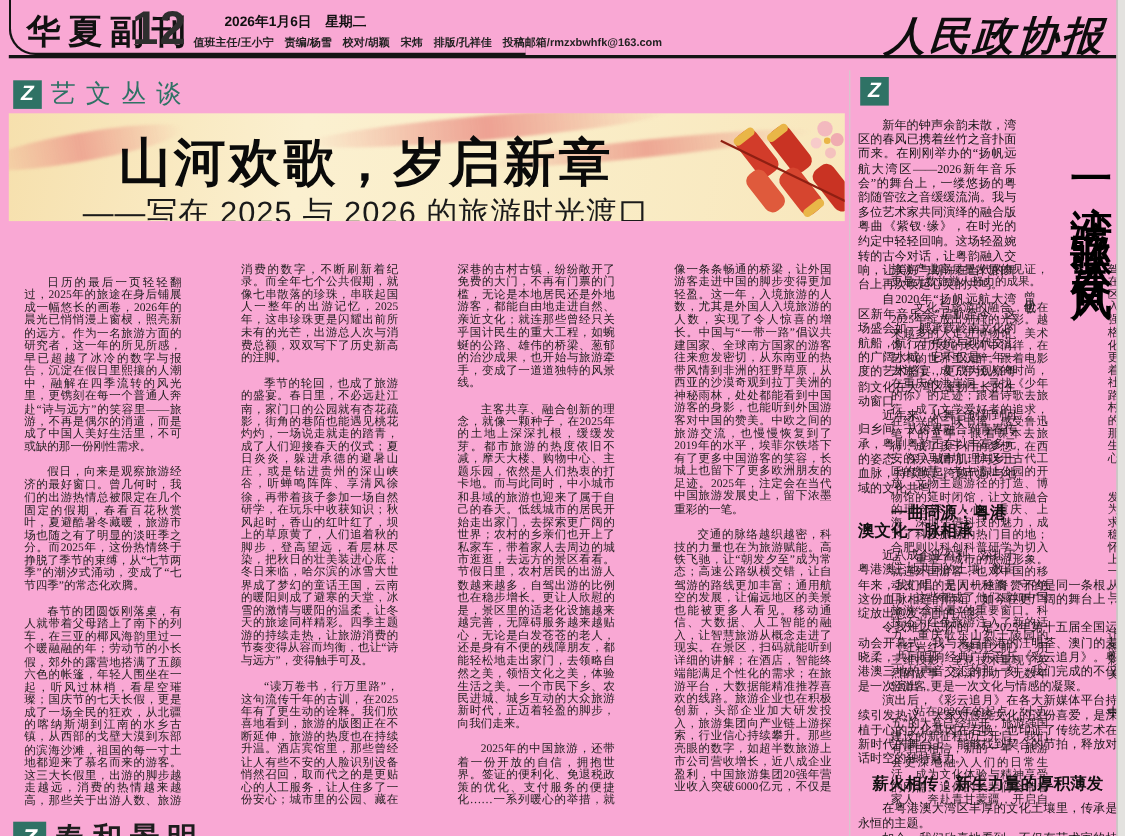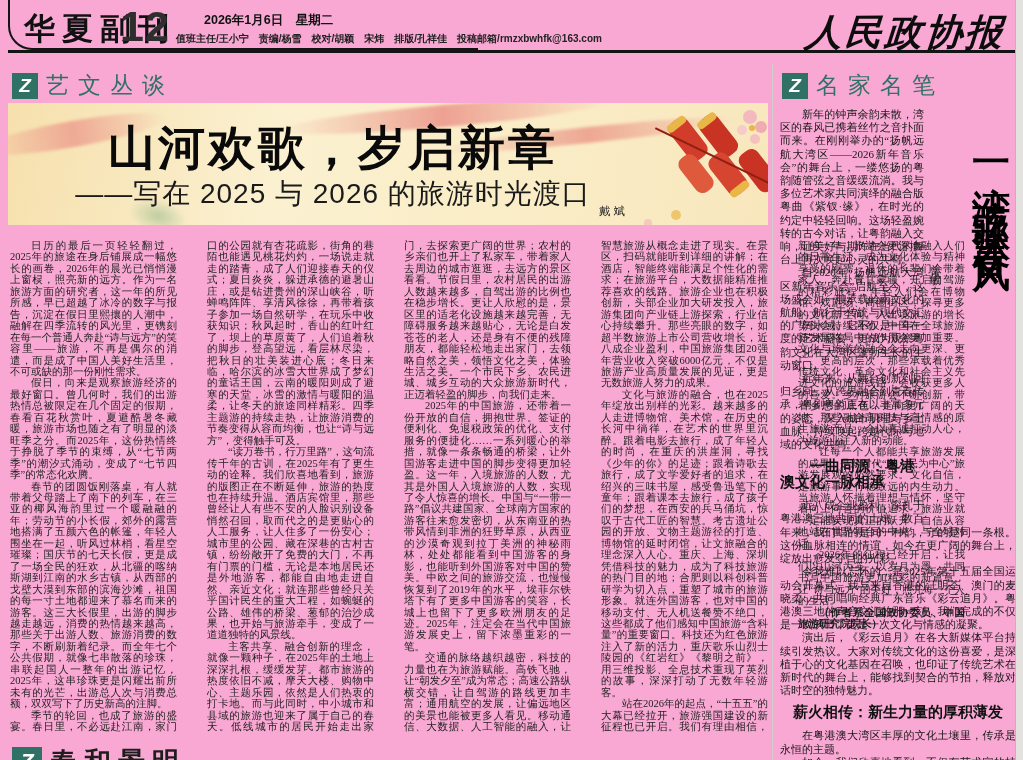--- a/index.html
+++ b/index.html
@@ -36,21 +36,21 @@
     font-style:italic; font-family:"Liberation Sans","DejaVu Sans",sans-serif;
     font-size:19px; display:flex; align-items:center; justify-content:center; flex:0 0 auto; }
   .sec-title { color:#2f7265; font-size:23px; letter-spacing:9px; font-weight:500; }
   .sec-left { position:absolute; left:12px; top:70px; }
   .sec-right { position:absolute; left:782px; top:70px; }
   .sec-bottom { position:absolute; left:12px; top:744px; }
   .sec-bottom .z-badge { width:30px; height:30px; font-size:22px; }
   .sec-bottom .sec-title { color:#1d1d1d; font-size:27px; font-weight:700; letter-spacing:7px; }
 
   
-  .banner { position:absolute; left:8px; top:103px; width:760px; height:122px; overflow:hidden;
+  .banner { position:absolute; left:8px; top:103px; width:760px; height:98px; overflow:hidden;
     background:linear-gradient(100deg,#f6e0ad 0%,#fbf0d0 35%,#faeec9 60%,#f8e7bd 100%); }
   .stroke { position:absolute; border-radius:50%; filter:blur(1.5px); }
   .stroke.s1 { left:-30px; top:18px; width:190px; height:26px; transform:rotate(-10deg);
     background:linear-gradient(90deg,rgba(233,128,128,0),rgba(231,120,120,.55),rgba(233,128,128,0)); }
   .stroke.s2 { left:270px; top:2px; width:330px; height:22px; transform:rotate(-5deg);
     background:linear-gradient(90deg,rgba(236,140,140,0),rgba(229,110,110,.6),rgba(236,140,140,0)); }
   .stroke.s3 { left:430px; top:24px; width:300px; height:16px; transform:rotate(-6deg);
     background:linear-gradient(90deg,rgba(236,140,140,0),rgba(226,100,100,.5),rgba(236,140,140,0)); }
   .stroke.s4 { left:120px; top:96px; width:60px; height:34px; transform:rotate(15deg);
     background:radial-gradient(closest-side,rgba(120,170,120,.45),rgba(120,170,120,0)); }
@@ -61,21 +61,21 @@
   .banner-sub { position:absolute; left:30px; right:140px; top:72px; text-align:center;
     font-family:"Liberation Sans","DejaVu Sans",sans-serif; font-weight:400;
     font-size:28px; color:#1a1a1a; letter-spacing:1px; }
   .banner-author { position:absolute; left:30px; right:140px; top:101px; text-align:right;
     font-size:11.5px; color:#222; letter-spacing:3px; }
 
   
   .article-body { position:absolute; left:10px; top:240px; width:758px; height:500px;
     column-count:4; column-gap:30px; column-fill:auto;
     font-size:10.5px; line-height:11.45px; text-align:justify; color:#1d1d1d; }
-  .article-body p { text-indent:2em; margin:0; }
+  .article-body p { text-indent:2em; margin:12px; }
   .author-note { text-indent:2em; font-weight:700;
     font-family:"Liberation Sans","DejaVu Sans",sans-serif; }
 
   
   .sidebar { position:absolute; left:780px; top:108px; width:236px; }
   .sb-flow { font-size:11px; line-height:13.2px; text-align:justify; color:#161616; }
   .sb-flow p { text-indent:2em; margin:0; }
   .title-float { float:right; width:92px; height:412px; position:relative; }
   .v-title { position:absolute; right:6px; top:34px; writing-mode:vertical-rl;
     font-size:38px; font-weight:700; letter-spacing:14px; color:#000; line-height:1; }
@@ -140,21 +140,20 @@
     <p class="author-note">（作者系全国政协委员、中国旅游研究院院长）</p>
   </div>
 
   <div class="sec-head sec-bottom">
     <span class="z-badge">Z</span>
     <span class="sec-title">春和景明</span>
   </div>
 
   <div class="sec-head sec-right">
     <span class="z-badge">Z</span>
-    <span class="sec-title">名家名笔</span>
   </div>
 
   <div class="sidebar">
     <div class="sb-flow">
       <div class="title-float">
         <div class="v-author">曾小敏</div>
         <div class="v-title">一湾弦歌沐春风</div>
       </div>
       <div style="display:contents"><p>新年的钟声余韵未散，湾区的春风已携着丝竹之音扑面而来。在刚刚举办的“扬帆远航大湾区——2026新年音乐会”的舞台上，一缕悠扬的粤韵随管弦之音缓缓流淌。我与多位艺术家共同演绎的融合版粤曲《紫钗·缘》，在时光的约定中轻轻回响。这场轻盈婉转的古今对话，让粤韵融入交响，让美好与期许在当代的舞台上再次唤起心灵的共鸣。</p><p>自2020年“扬帆远航大湾区新年音乐会”启航至今，这场盛会如一艘承载岭南文化的航船，航行于传统与现代交汇的广阔水域。它不仅是一年一度的艺术盛宴，更成为观察粤韵文化在大湾区蓬勃生长的生动窗口。</p><p>近年来，从舞台创新到回归乡间，从跨界融合到青春传承，粤剧粤韵正在以丰富多元的姿态，深入城市肌理与乡土血脉，持续唤起跨越代际与地域的文化共鸣。</p></div>
       <div class="subhead indent">一曲同源：粤港澳文化一脉相承</div>

